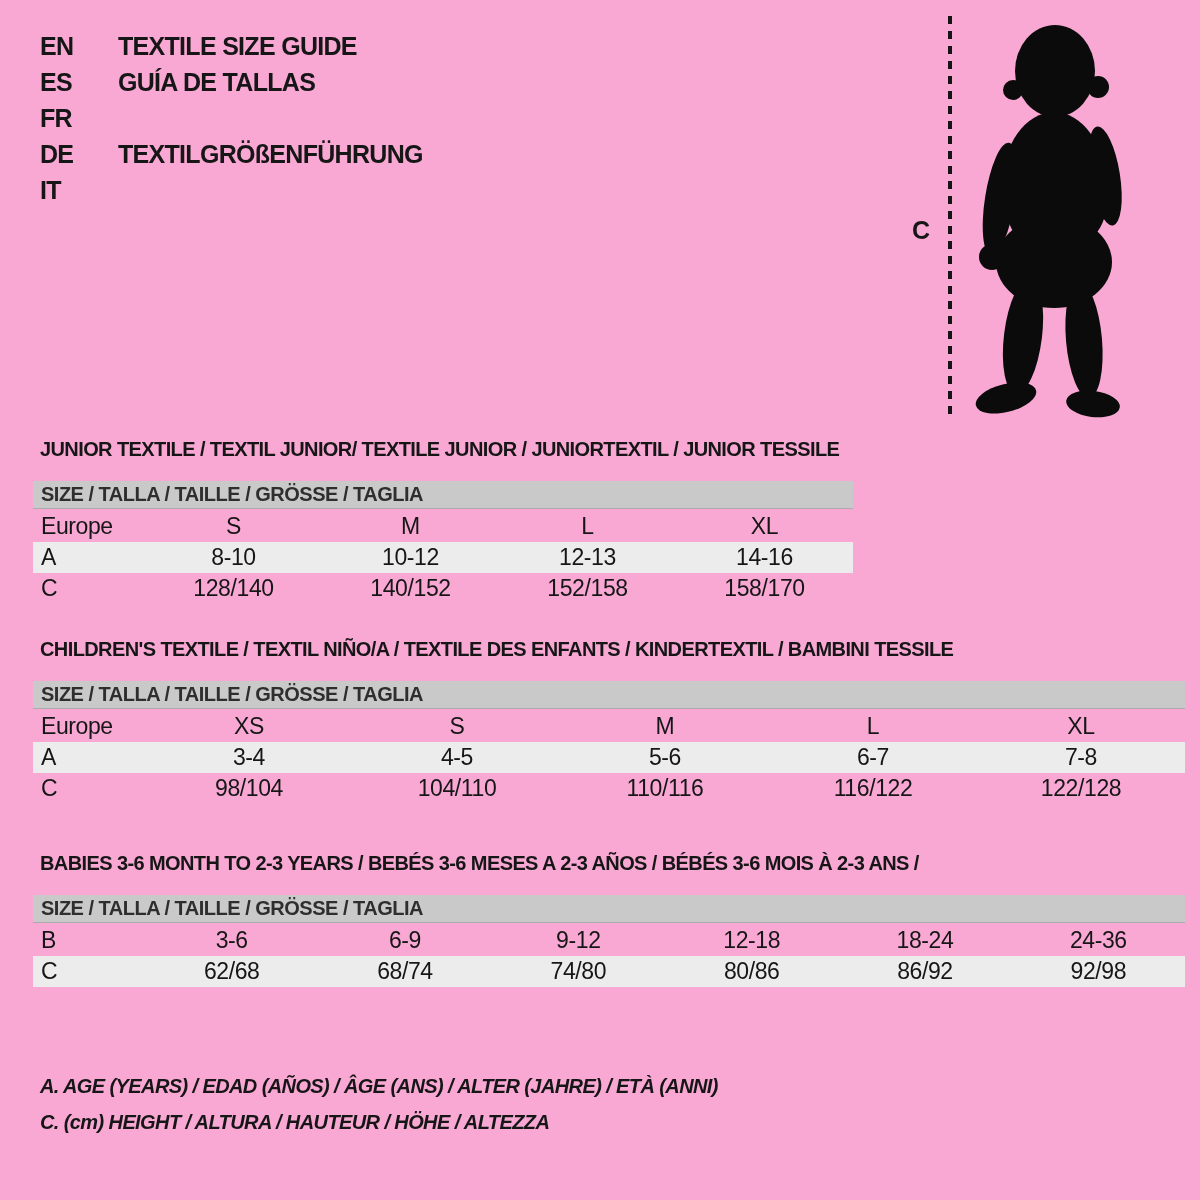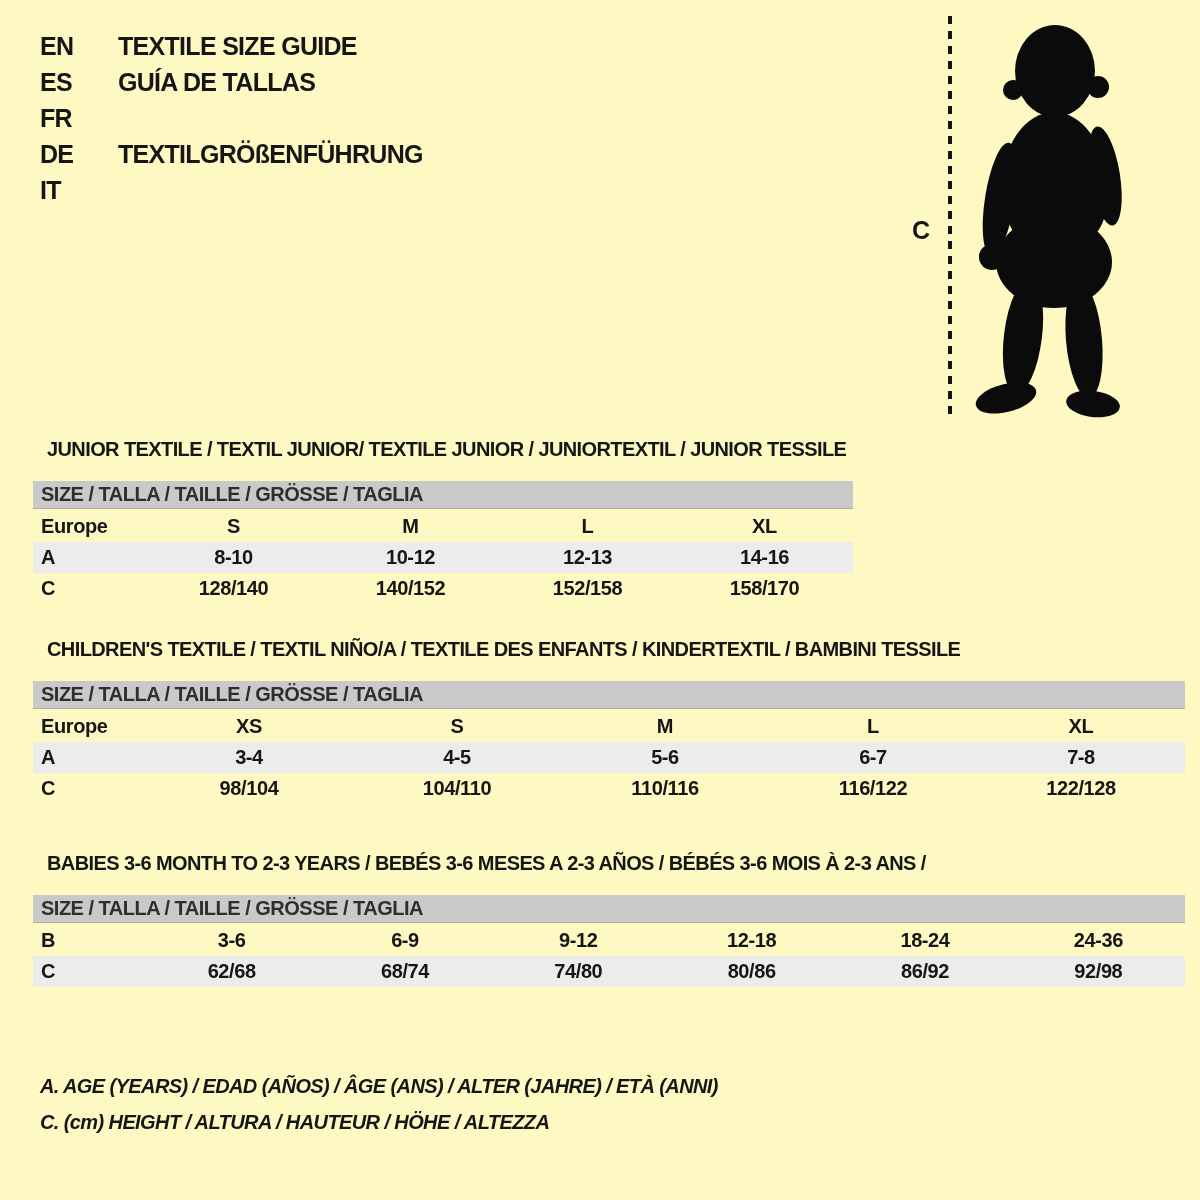--- a/index.html
+++ b/index.html
@@ -1,20 +1,20 @@
 <!DOCTYPE html>
 <html><head>
 <meta charset="utf-8">
 <style>
   html, body { margin: 0; padding: 0; }
   .page {
     position: relative;
     width: 1200px;
     height: 1200px;
-    background: #fef9c3;
+    background: #f9a8d4;
     font-family: "Liberation Sans", sans-serif;
     color: #161616;
     overflow: hidden;
   }
 
   
   .lang-block {
     position: absolute;
     left: 40px;
     top: 28px;
@@ -50,21 +50,21 @@
     position: absolute;
     left: 962px;
     top: 14px;
     width: 180px;
     height: 410px;
   }
 
   
   .table-section { position: absolute; left: 33px; }
   .section-title {
-    margin-left: 14px;
+    margin-left: 7px;
     font-size: 20px;
     font-weight: bold;
     letter-spacing: -0.6px;
     line-height: 34px;
     white-space: nowrap;
   }
   .size-bar {
     margin-top: 15px;
     height: 28px;
     line-height: 27px;
@@ -73,22 +73,22 @@
     font-weight: bold;
     letter-spacing: -0.5px;
     color: #2e2e2e;
     box-sizing: border-box;
     border-bottom: 1px solid #ababab;
   }
   .size-grid { margin-top: 2px; }
   .grid-row { display: grid; height: 31px; align-items: center; }
   .grid-row.striped { background: #ececec; }
   .cell {
-    font-size: 20px;
-    font-weight: bold;
+    font-size: 23px;
+    font-weight: normal;
     letter-spacing: -0.4px;
     text-align: center;
     white-space: nowrap;
   }
   .cell.label-cell { text-align: left; padding-left: 8px; }
 
   
   .legend {
     position: absolute;
     left: 40px;

